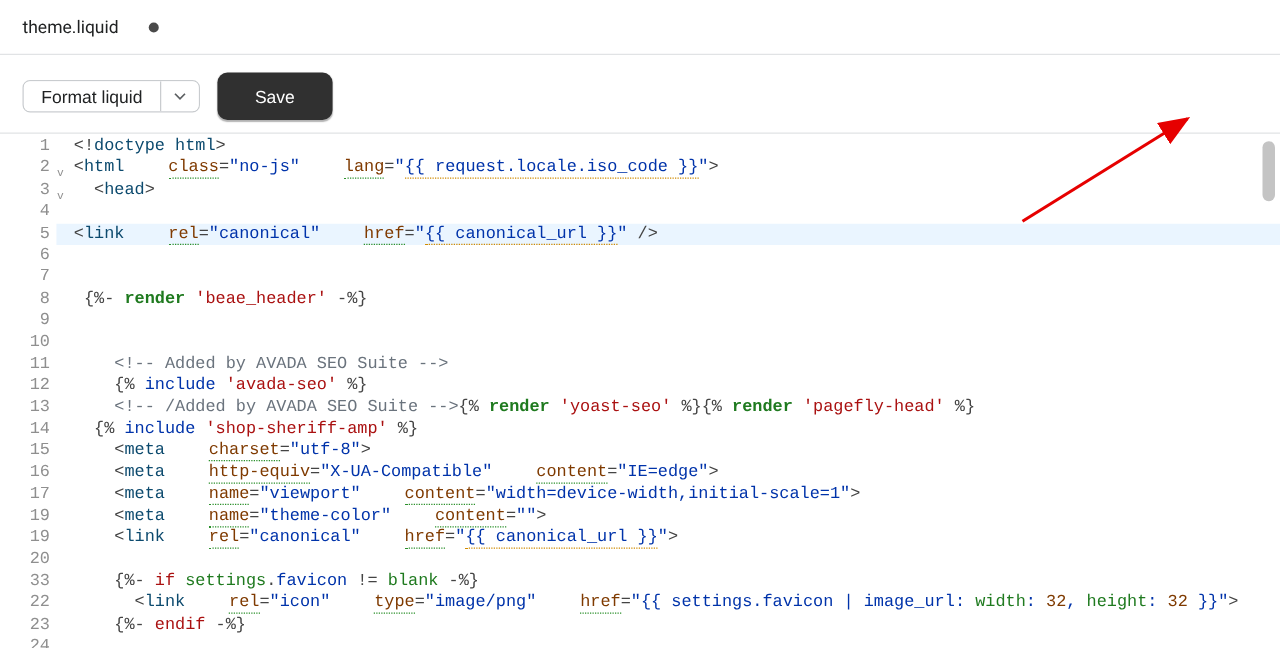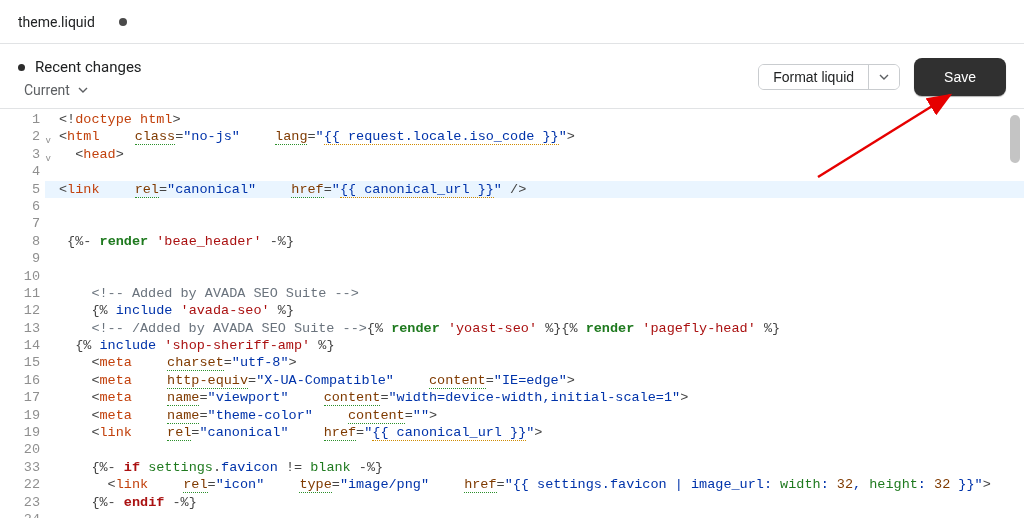--- a/index.html
+++ b/index.html
@@ -142,28 +142,28 @@
       height: 400px;
     }
     .scrollbar-thumb { 
       width: 10px; 
       height: 48px; 
       background: #c4c4c4; 
       border-radius: 5px;
     }
     
     
-    .tag { color: #c2410c; }
+    .tag { color: #0c4a6e; }
     .punc { color: #444; }
     .attr { color: #7f3a00; margin-left: 27px; }
     .str { color: #0033aa; }
     .underline-green { border-bottom: 1px dotted #2b902b; }
     .underline-orange { border-bottom: 1px dotted #d08b00; }
     .kw { color: #0033aa; font-weight: normal; }
-    .kw-red { color: #aa1111; font-weight: bold; }
+    .kw-red { color: #aa1111; font-weight: normal; }
     .single-str { color: #aa1111; }
     .liquid-tag { color: #1f7a1f; font-weight: bold; }
     .liquid-var { color: #1f7a1f; }
     .comment { color: #6a737d; }
     .grey { color: #444; }
     .prop { color: #0033aa; }
     .num-brown { color: #7f3a00; }
     
     .arrow-annotation {
       position: absolute;
@@ -174,32 +174,20 @@
 <body>
 
 <div class="tab-bar">
   <div class="tab">
     <span>theme.liquid</span>
     <span class="dirty-dot"></span>
   </div>
 </div>
 
 <div class="toolbar">
-  <div class="toolbar-left">
-    <div class="recent-row">
-      <span class="recent-dot"></span>
-      <span class="recent-label">Recent changes</span>
-    </div>
-    <div class="current-row">
-      <span>Current</span>
-      <svg class="chevron-down-small" viewBox="0 0 10 6">
-          <path d="M1 1 L5 5 L9 1" stroke="#5c5f62" stroke-width="1.4" fill="none"></path>
-        </svg>
-    </div>
-  </div>
   <div class="toolbar-right">
     <div class="split-button">
       <button class="split-left">Format liquid</button>
       <button class="split-right">
         <svg width="10" height="6" viewBox="0 0 10 6">
             <path d="M1 1 L5 5 L9 1" stroke="#5c5f62" stroke-width="1.4" fill="none"></path>
           </svg>
       </button>
     </div>
     <button class="save-button">Save</button>

